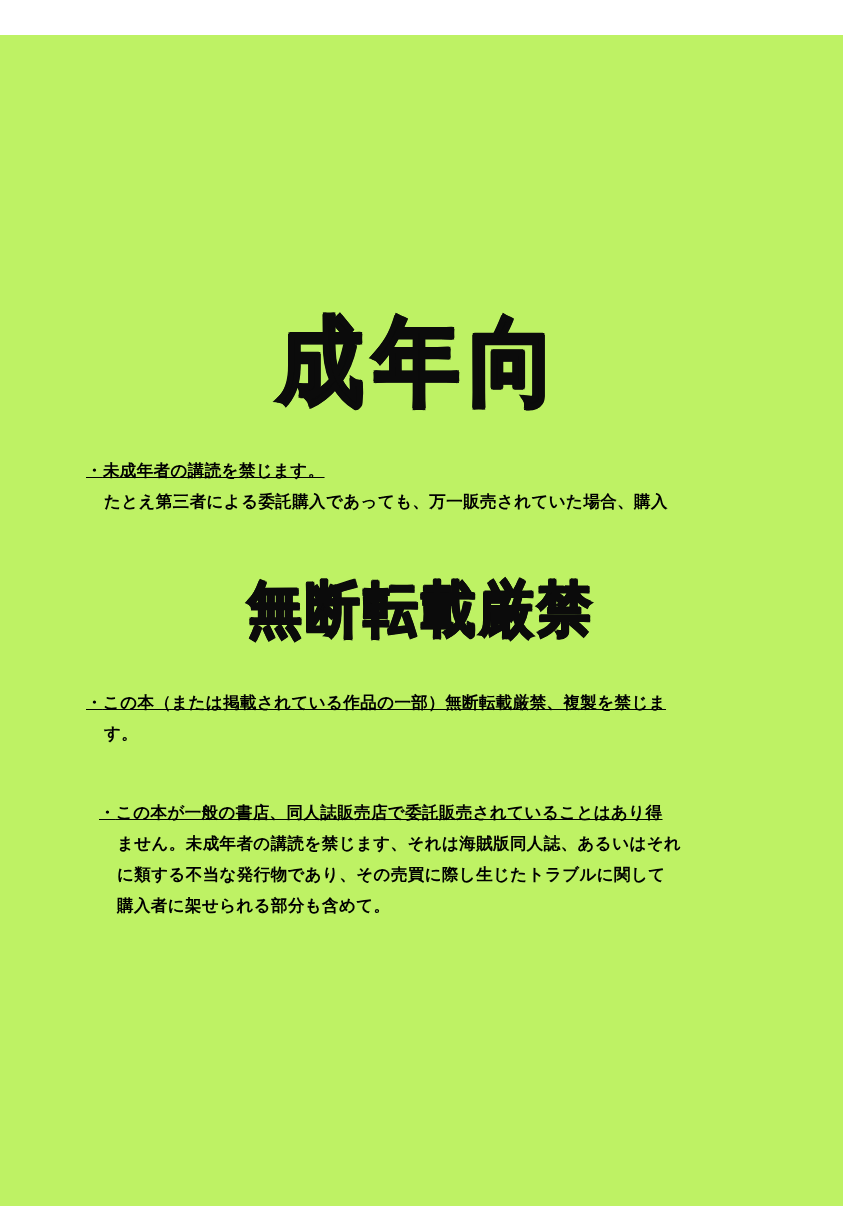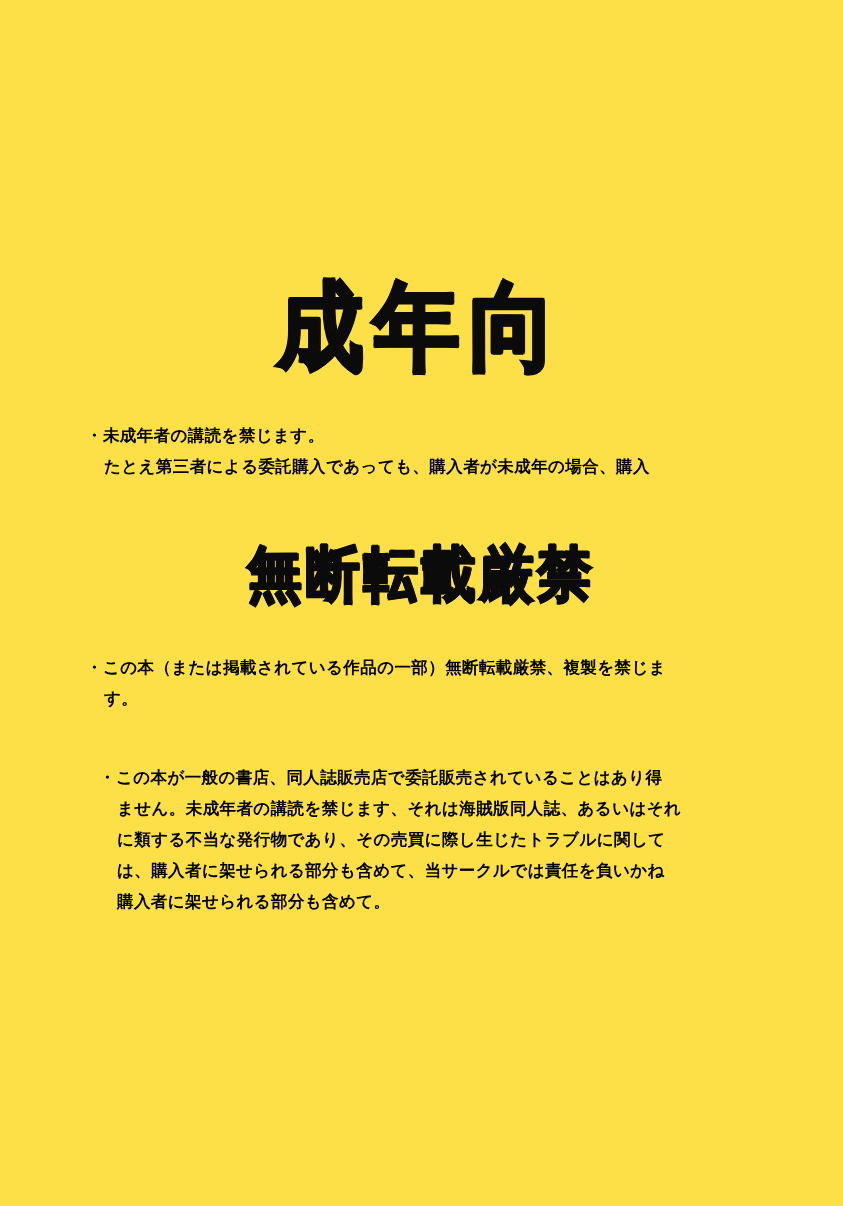--- a/index.html
+++ b/index.html
@@ -11,21 +11,22 @@
     width: 843px;
     height: 1206px;
     position: relative;
     font-family: "DejaVu Sans", sans-serif;
     color: #000000;
     overflow: hidden;
   }
   .page {
     position: absolute;
     inset: 0;
-    background: #fde047;
+    background: #bef264;
+    margin-top: 35px;
   }
   .heading-main {
     position: absolute;
     left: 0;
     right: 0;
     top: 278px;
     text-align: center;
     font-family: "DejaVu Sans", sans-serif;
     font-size: 86px;
     font-weight: 900;
@@ -68,42 +69,42 @@
     display: block;
     padding-left: 18px;
   }
   #para-1 { left: 86px; top: 420px; width: 660px; }
   #para-2 { left: 86px; top: 652px; width: 660px; }
   #para-3 { left: 99px; top: 762px; width: 660px; }
   .hang {
     display: block;
     padding-left: 18px;
     text-indent: -18px;
+    text-decoration: underline;
   }
 </style>
 </head>
 <body>
 
 <div class="page">
 
   <div class="heading-main">成年向</div>
 
   <div class="para" id="para-1">
     <span class="hang"><span>・</span><span>未成年者の講読を禁じます。</span></span>
-    <span class="indent">たとえ第三者による委託購入であっても、購入者が未成年の場合、購入</span>
+    <span class="indent">たとえ第三者による委託購入であっても、万一販売されていた場合、購入</span>
   </div>
 
   <div class="heading-sub">無断転載厳禁</div>
 
   <div class="para" id="para-2">
     <span class="hang"><span>・</span><span>この本（または掲載されている作品の一部）無断転載厳禁、複製を禁じま</span></span>
     <span class="indent">す。</span>
   </div>
 
   <div class="para" id="para-3">
     <span class="hang"><span>・</span><span>この本が一般の書店、同人誌販売店で委託販売されていることはあり得</span></span>
     <span class="indent">ません。未成年者の講読を禁じます、それは海賊版同人誌、あるいはそれ</span>
     <span class="indent">に類する不当な発行物であり、その売買に際し生じたトラブルに関して</span>
-    <span class="indent">は、購入者に架せられる部分も含めて、当サークルでは責任を負いかね</span>
     <span class="indent">購入者に架せられる部分も含めて。</span>
   </div>
 
 </div>
 
 </body></html>

